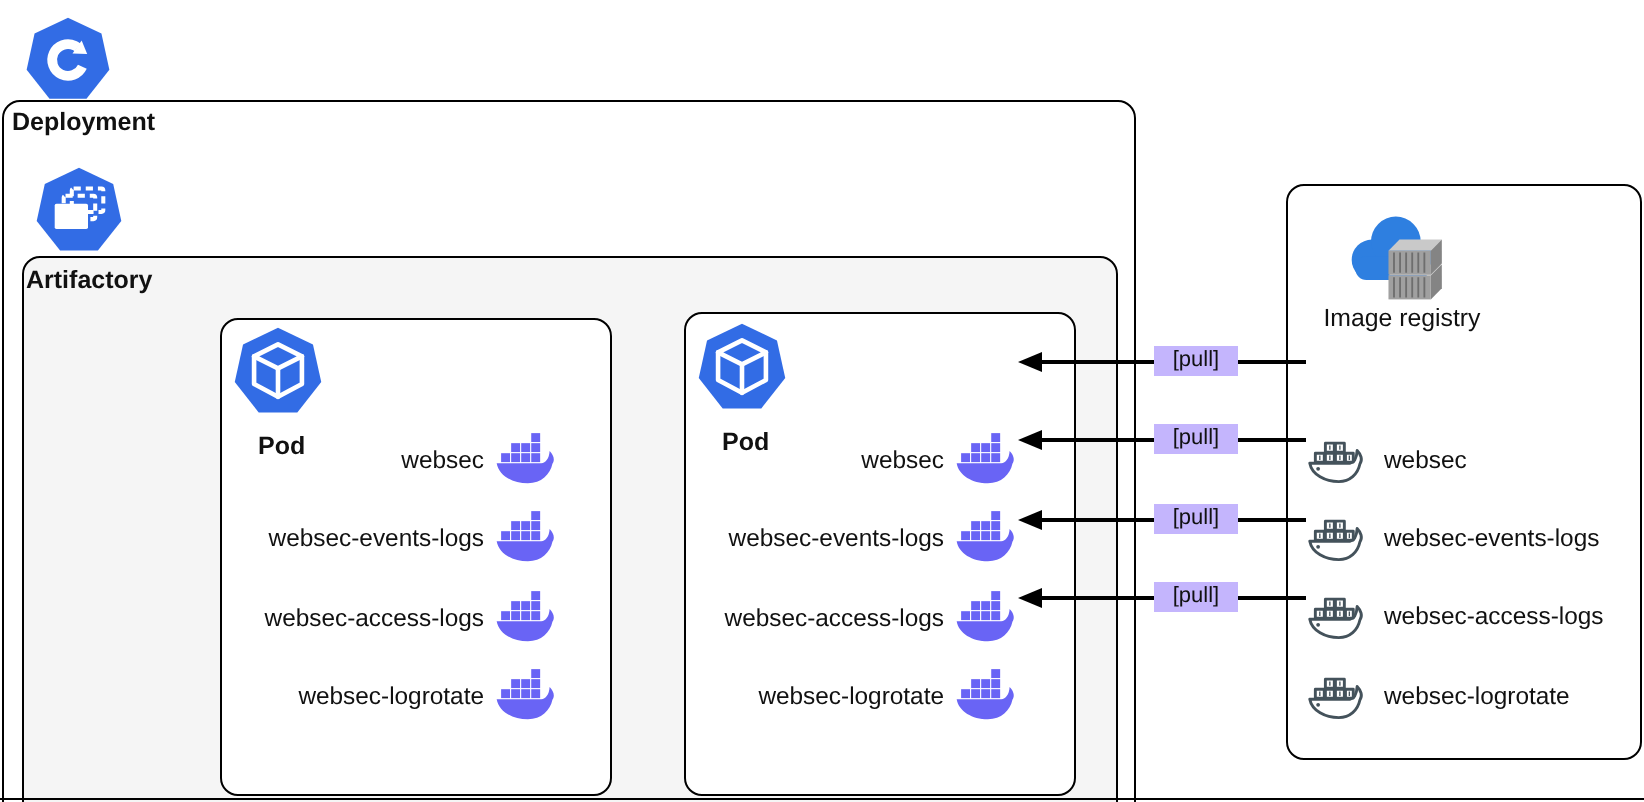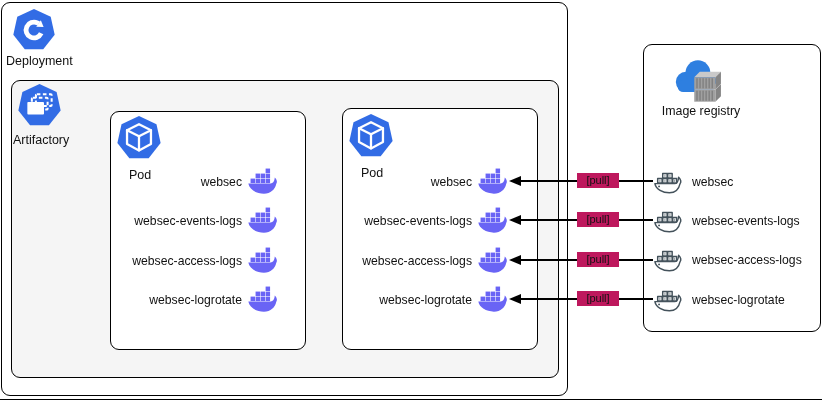--- a/index.html
+++ b/index.html
@@ -1,37 +1,37 @@
 <!DOCTYPE html>
 <html><head>
 <meta charset="utf-8">
 <style>
   html,body{margin:0;padding:0;}
   body{
     width:822px;height:401px;position:relative;overflow:hidden;
     background:#ffffff;color:#111;
     font-family:"Liberation Sans", sans-serif;
   }
-  .box{position:absolute;border:1.6px solid #000;border-radius:9px;background:#fff;box-sizing:border-box;}
+  .box{position:absolute;border:1.6px solid #000;border-radius:9px;background:#fff;box-sizing:border-box;margin-top:48px;}
   #deployment-box{left:1px;top:2px;width:567px;height:394px;}
   #replicaset-box{left:11px;top:80px;width:548px;height:298px;background:#f5f5f5;}
   #pod1-box{left:110px;top:111px;width:196px;height:239px;}
   #pod2-box{left:342px;top:108px;width:196px;height:242px;}
   #registry-box{left:643px;top:44px;width:178px;height:288px;}
-  .lbl{position:absolute;font-size:12.5px;white-space:nowrap;}
+  .lbl{position:absolute;font-size:12.5px;white-space:nowrap;font-weight:bold;}
   .icon{position:absolute;}
   .crow{position:absolute;display:flex;align-items:center;height:30px;}
   .crow .cname{font-size:12.2px;white-space:nowrap;margin-right:4px;}
   .rrow{position:absolute;display:flex;align-items:center;height:30px;left:8px;}
   .rrow .cname{font-size:12.2px;white-space:nowrap;margin-left:3px;}
   .p1{right:22px;} .p2{right:24px;}
   .arrow-line{position:absolute;left:521px;width:132px;height:1.8px;background:#000;z-index:20;}
   .arrow-head{position:absolute;left:509px;width:0;height:0;z-index:20;
     border-top:5px solid transparent;border-bottom:5px solid transparent;border-right:12px solid #000;}
-  .pull-label{position:absolute;left:577px;width:42px;z-index:21;background:#be185d;
+  .pull-label{position:absolute;left:577px;width:42px;z-index:21;background:#c4b5fd;
     font-size:11px;line-height:15px;text-align:center;}
   #registry-title{position:absolute;left:0;top:60px;width:114px;text-align:center;
     font-size:12.4px;line-height:13.5px;}
   #bottom-edge{position:absolute;left:0;top:398.6px;width:822px;height:1.4px;background:#000;}
   svg{display:block;}
 </style>
 </head>
 <body>
 
 <svg width="0" height="0" style="position:absolute">

